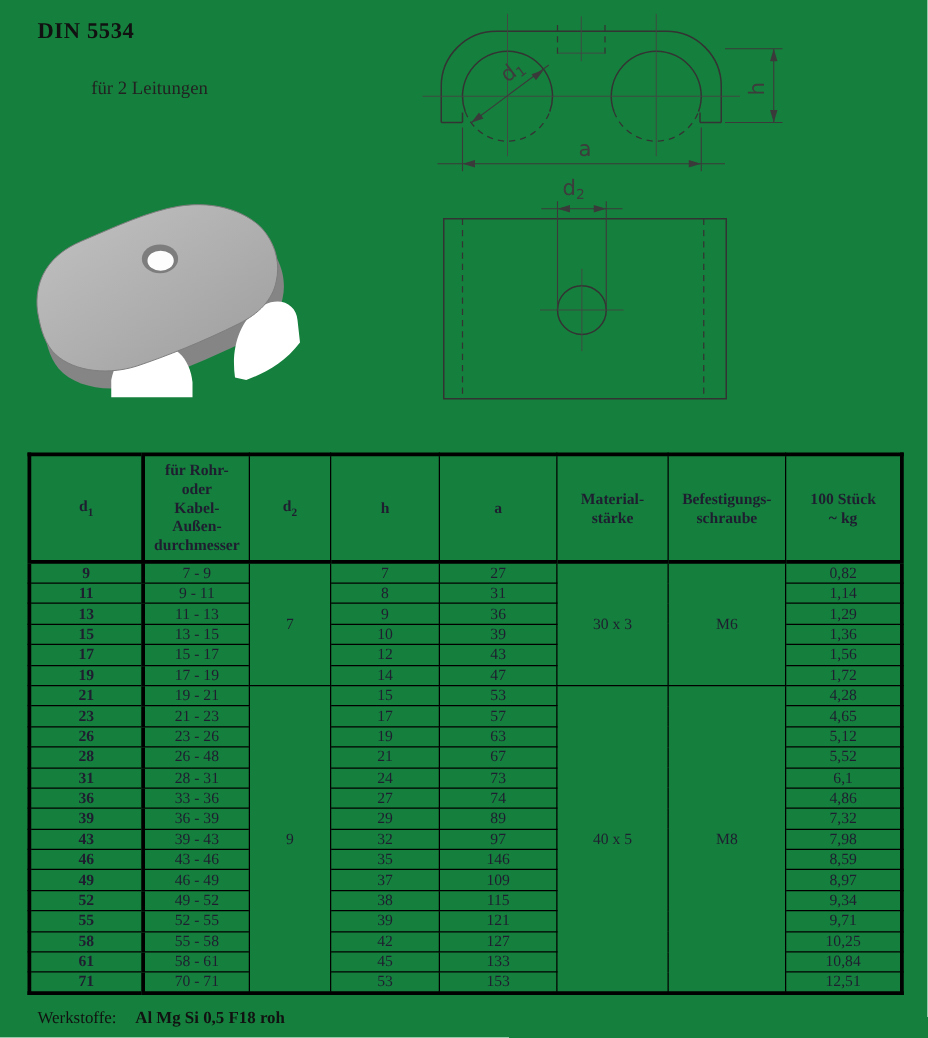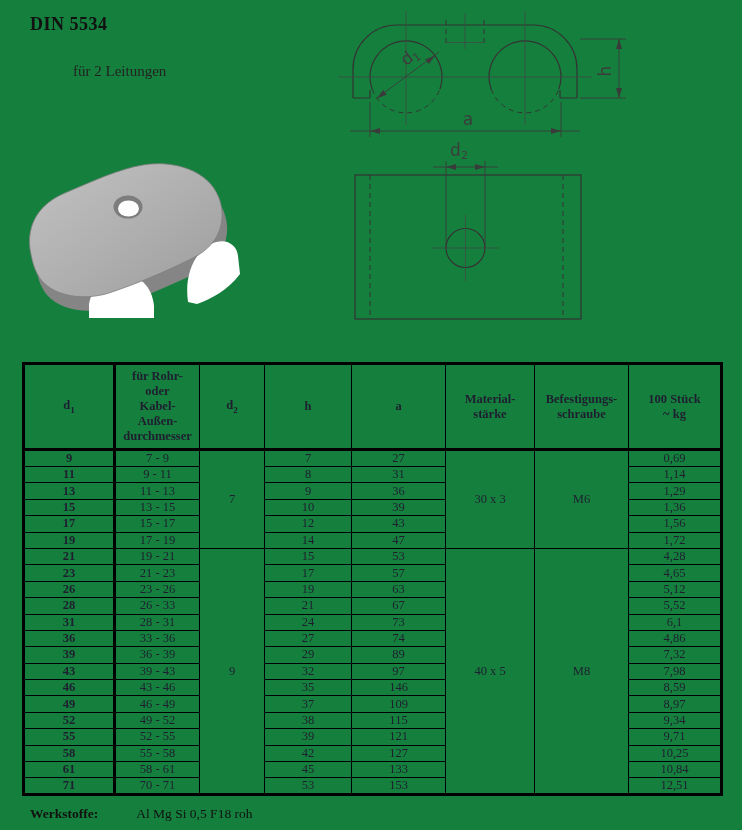--- a/index.html
+++ b/index.html
@@ -31,22 +31,22 @@
   .dim-table thead tr{height:86px;}
   .dim-table thead th{
     font-weight:bold;font-size:12.5px;line-height:1.2;white-space:pre-line;
     border-bottom:3px solid #000;
   }
   .dim-table tbody tr{height:16.4px;}
   .dim-table td.c-d1{font-weight:bold;border-right:3px solid #000;}
   .dim-table th.h-d1{border-right:3px solid #000;}
   .dim-table sub{font-size:9px;}
   .footer-line{position:absolute;left:30px;top:806px;font-size:13.5px;color:#111;}
-  .footer-line .f-label{font-weight:bold;}
-  .footer-line .f-value{margin-left:38px;}
+  .footer-line .f-label{font-weight:normal;}
+  .footer-line .f-value{margin-left:15px;font-weight:bold;}
 
   
   .ln  {stroke:#333;stroke-width:1.2;fill:none;}
   .lnd {stroke:#333;stroke-width:1;fill:none;stroke-dasharray:5 4;}
   .cl  {stroke:#444;stroke-width:.7;fill:none;}
   .dim {stroke:#3a3a3a;stroke-width:.9;fill:none;}
   .arr {fill:#3a3a3a;stroke:none;}
   .dtxt{fill:#3c3c3c;font-family:"DejaVu Sans", sans-serif;font-size:17px;}
   .dtxts{fill:#3c3c3c;font-family:"DejaVu Sans", sans-serif;font-size:11px;}
 </style>
@@ -168,21 +168,21 @@
     </thead>
     <tbody>
         <tr>
           <td class="c-d1">9</td>
           <td>7 - 9</td>
           <td rowspan="6">7</td>
           <td>7</td>
           <td>27</td>
           <td rowspan="6">30 x 3</td>
           <td rowspan="6">M6</td>
-          <td>0,69</td>
+          <td>0,82</td>
         </tr>
         <tr>
           <td class="c-d1">11</td>
           <td>9 - 11</td>
           <td>8</td>
           <td>31</td>
           <td>1,14</td>
         </tr>
         <tr>
           <td class="c-d1">13</td>
@@ -231,21 +231,21 @@
         </tr>
         <tr>
           <td class="c-d1">26</td>
           <td>23 - 26</td>
           <td>19</td>
           <td>63</td>
           <td>5,12</td>
         </tr>
         <tr>
           <td class="c-d1">28</td>
-          <td>26 - 33</td>
+          <td>26 - 48</td>
           <td>21</td>
           <td>67</td>
           <td>5,52</td>
         </tr>
         <tr>
           <td class="c-d1">31</td>
           <td>28 - 31</td>
           <td>24</td>
           <td>73</td>
           <td>6,1</td>

